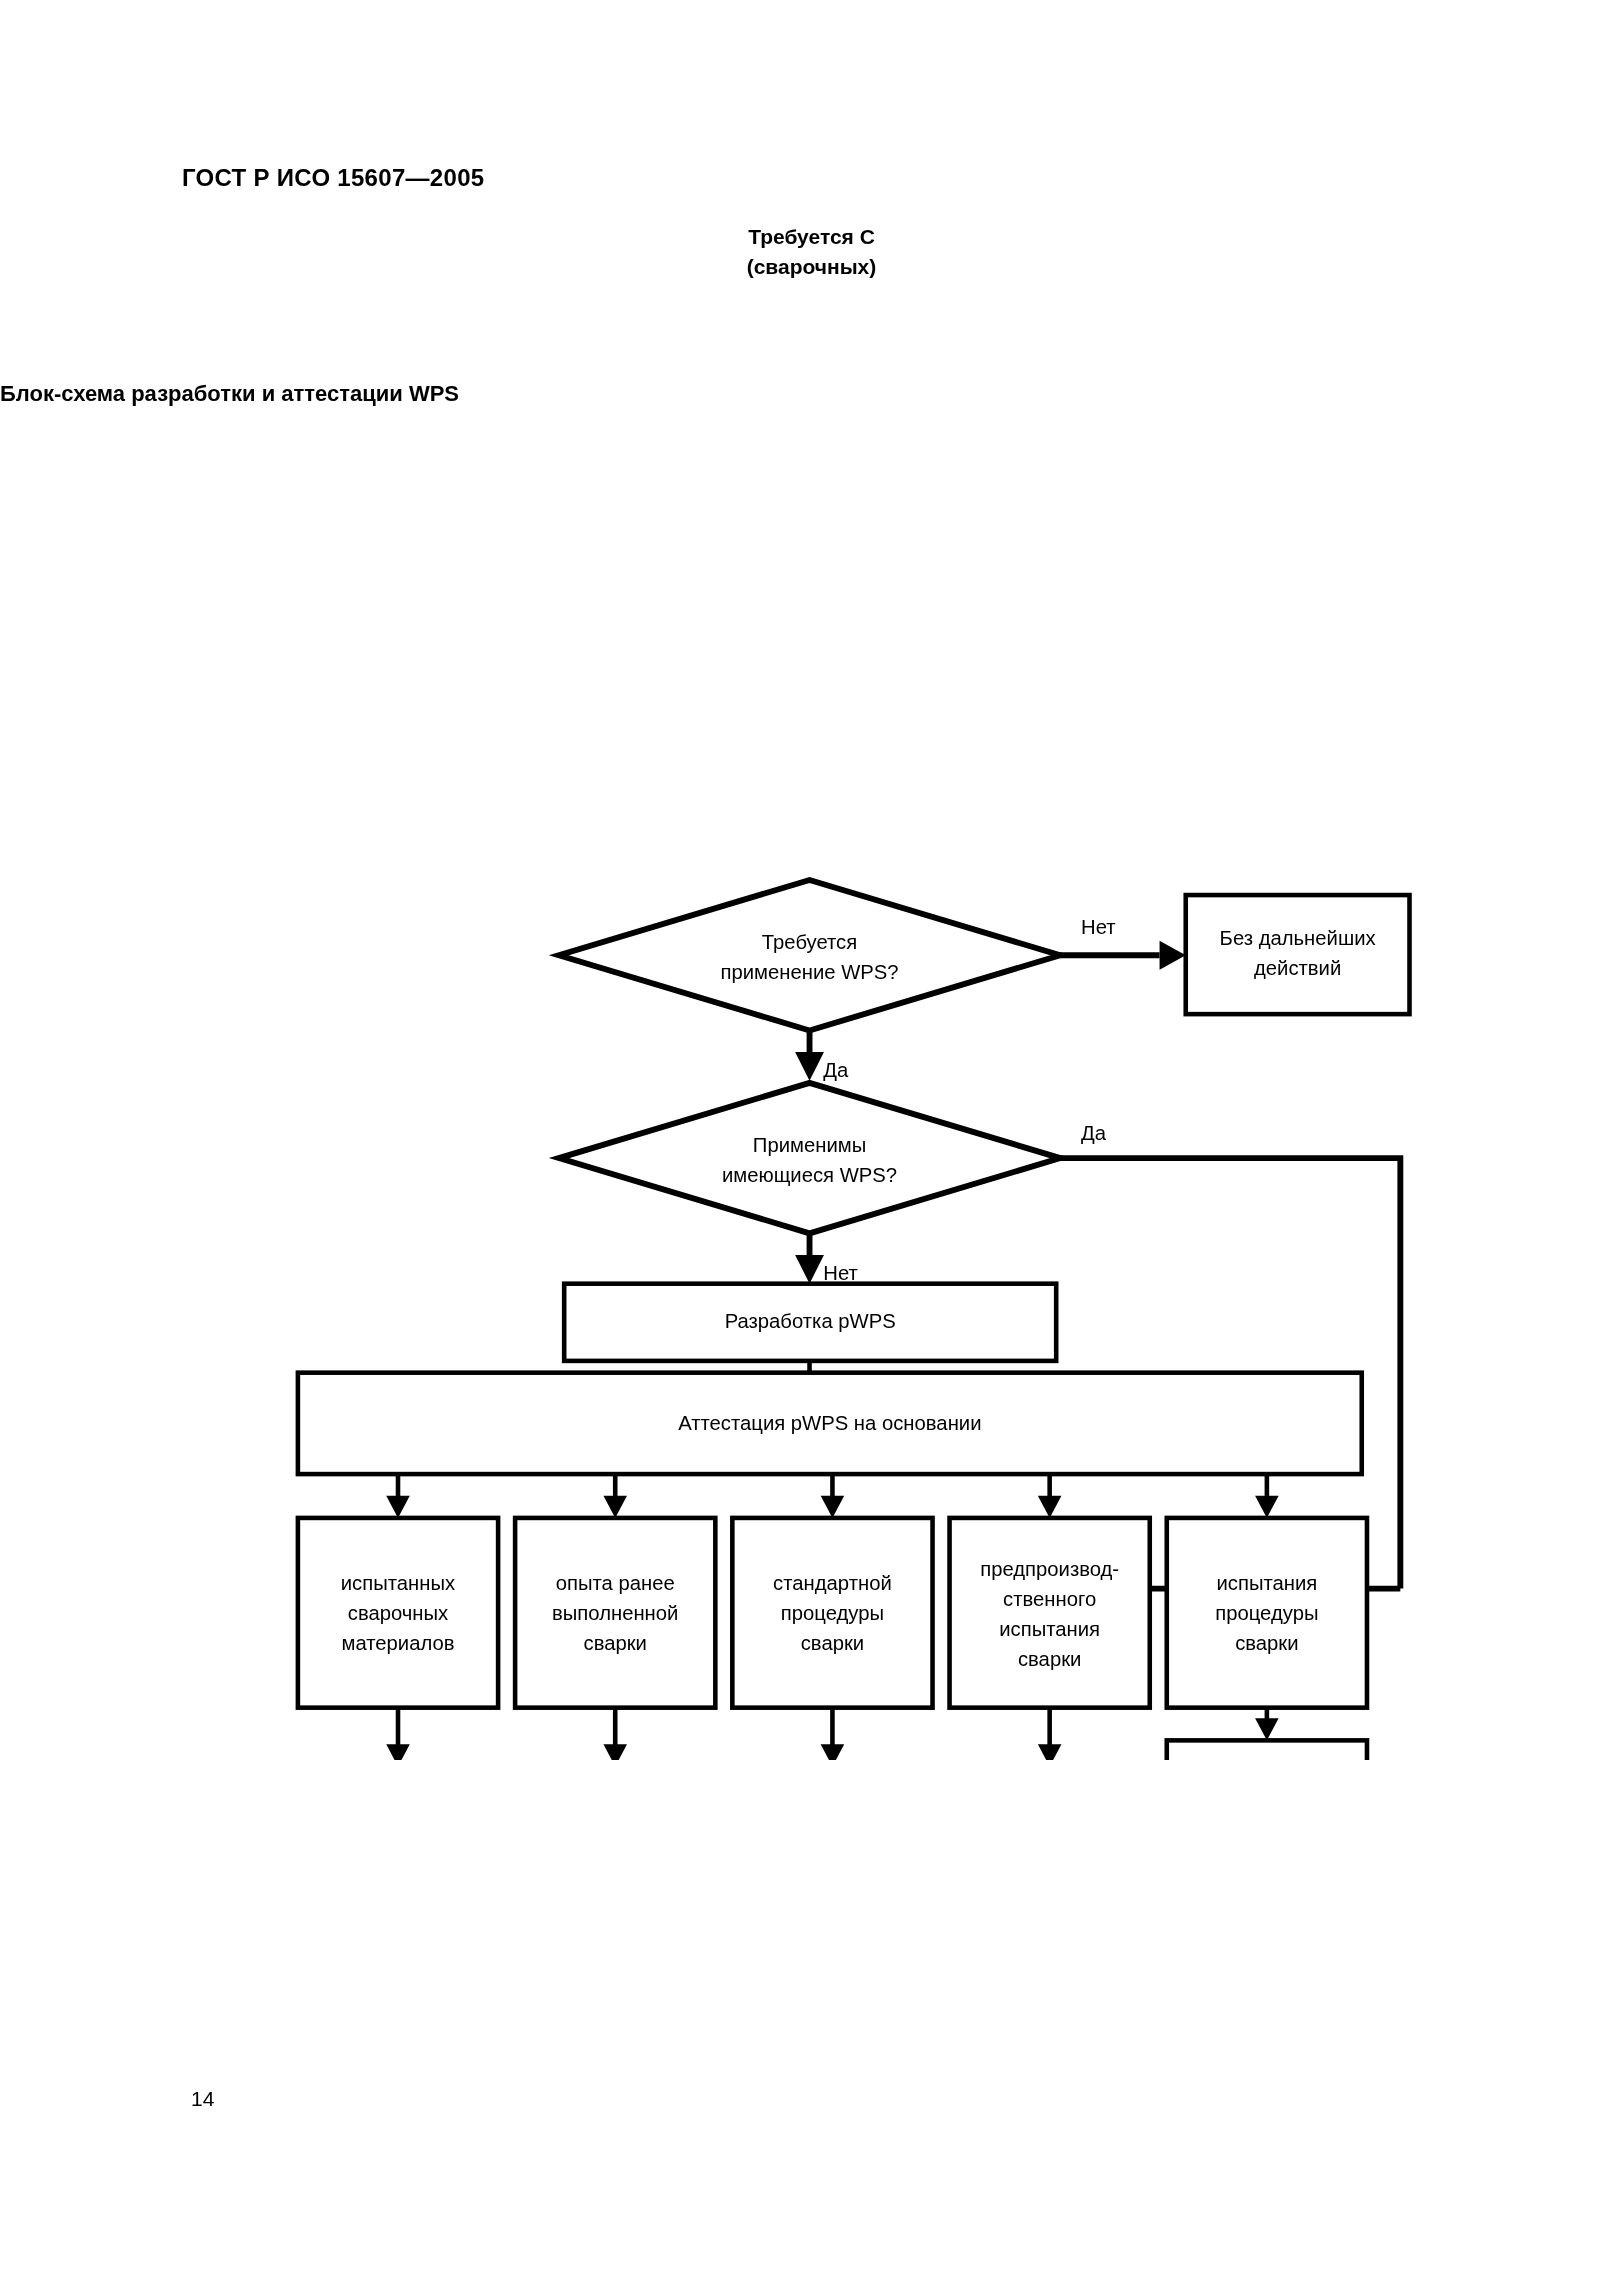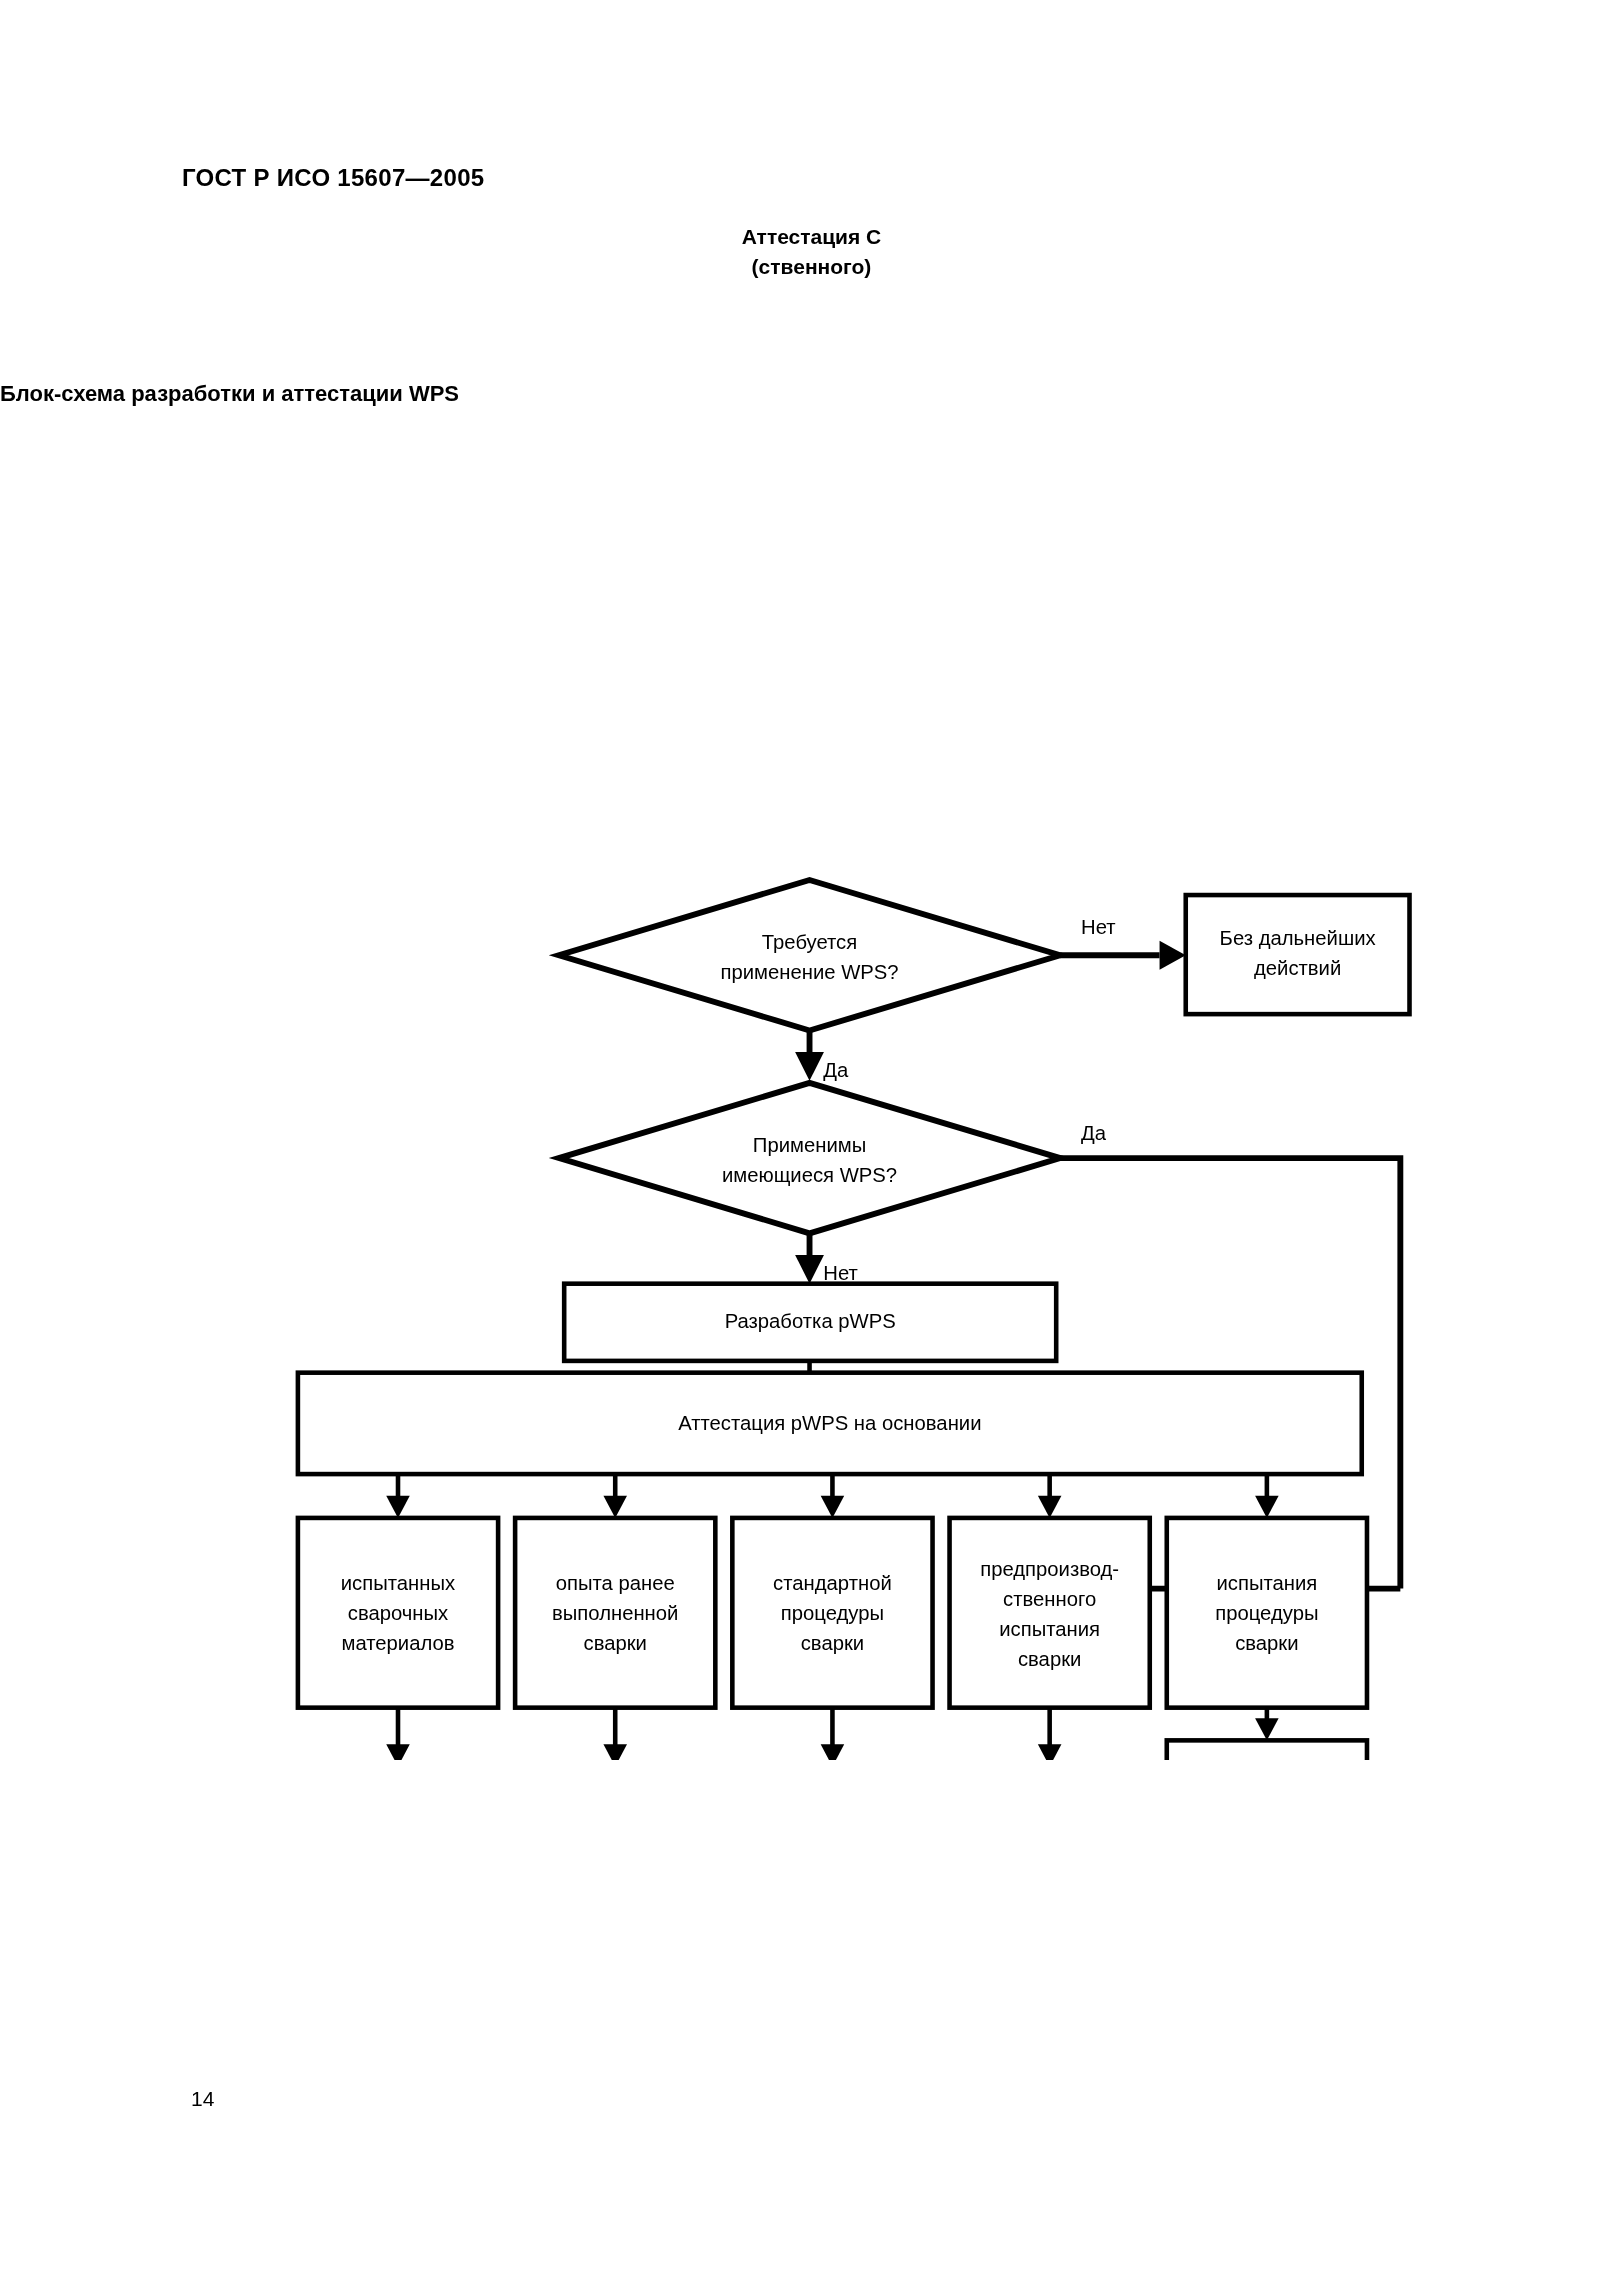--- a/index.html
+++ b/index.html
@@ -123,22 +123,22 @@
   }
 </style>
 </head>
 <body>
 
 <div class="page">
 
   <div class="doc-header">ГОСТ Р ИСО 15607—2005</div>
 
   <div class="annex-block">
-    <span class="line">Аттестация С</span>
-    <span class="line">(ственного)</span>
+    <span class="line">Требуется С</span>
+    <span class="line">(сварочных)</span>
   </div>
 
   <div class="figure-title">Блок-схема разработки и аттестации WPS</div>
 
   <div class="chart-wrap">
     <svg class="flow" viewBox="0 0 2480 1990" xmlns="http://www.w3.org/2000/svg">
 
       <path class="conn-thick" d="M 1620 760 L 1772 760"></path>
       <polygon class="arrowhead" points="1772,738 1812,760 1772,782"></polygon>
 

